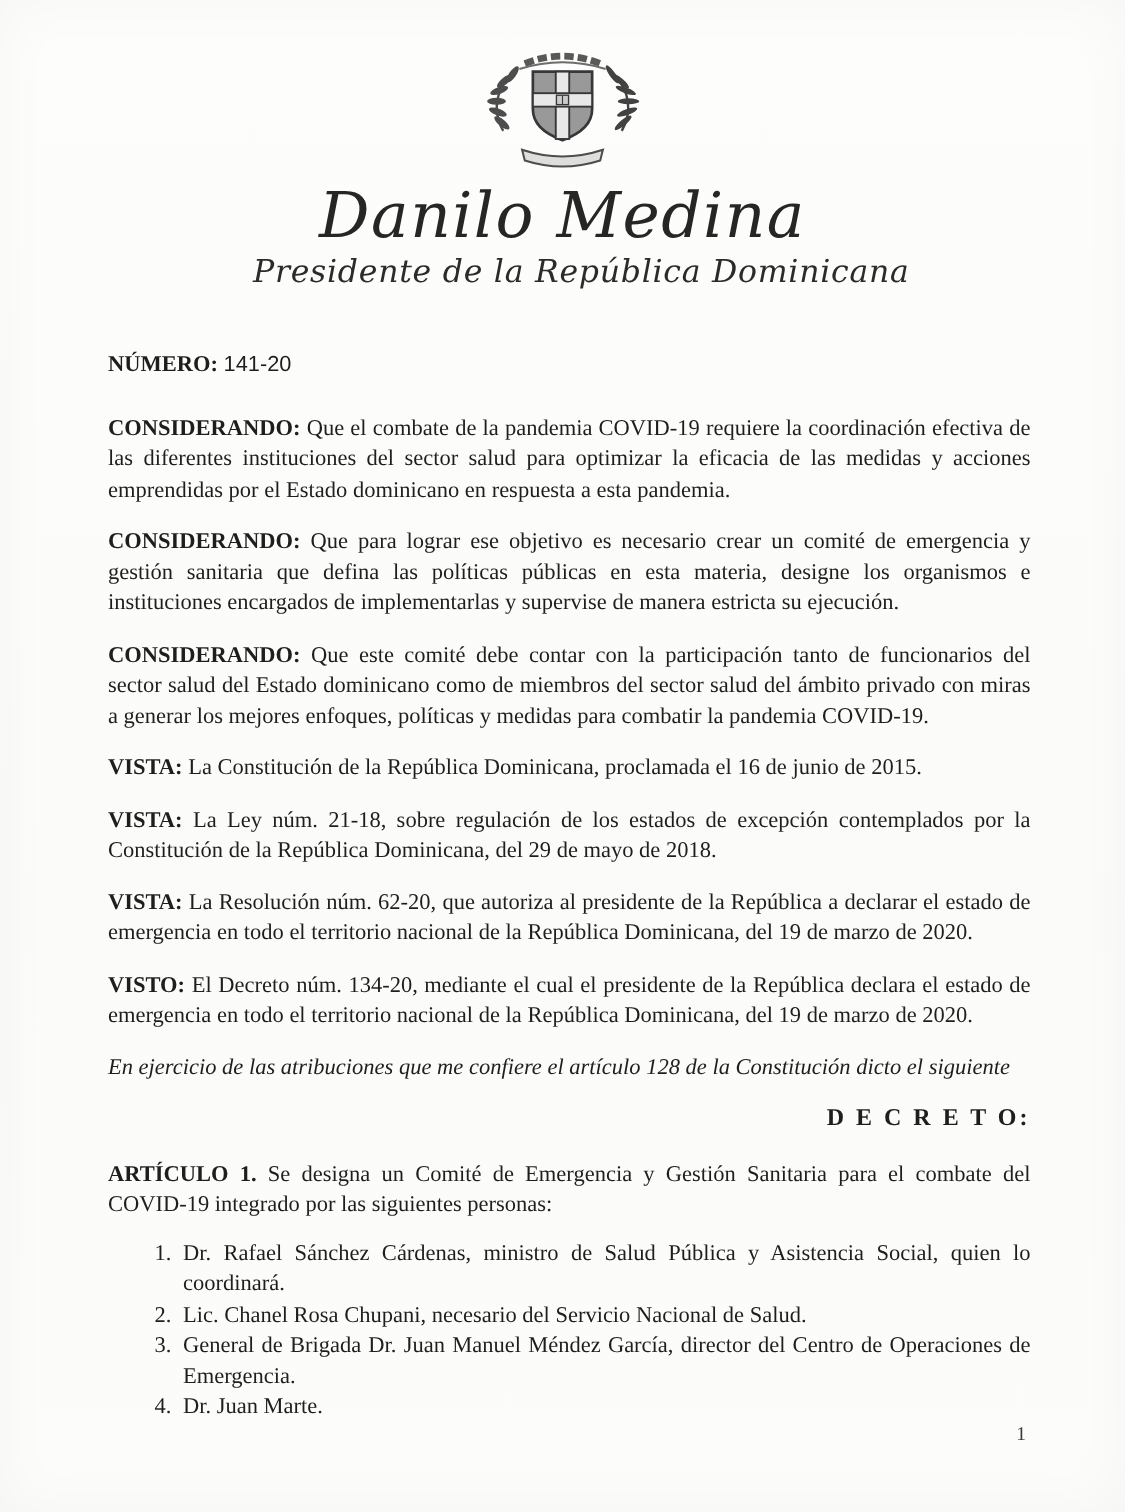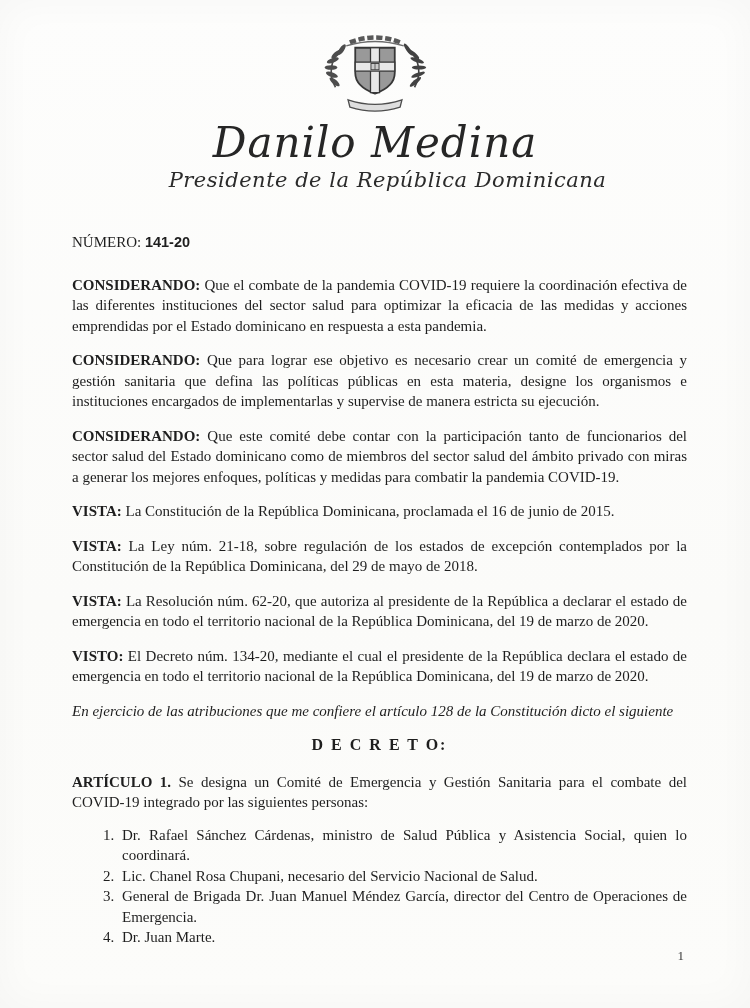--- a/index.html
+++ b/index.html
@@ -35,27 +35,27 @@
     margin-left: 25px;
   }
   .doc-body {
     margin-top: 40px;
     padding: 0 63px 0 72px;
     font-size: 15px;
     line-height: 20.5px;
     text-align: justify;
   }
   .numero { margin: 0 0 22px 0; }
-  .numero .lbl { font-weight: normal; }
-  .numero .num { font-family: "Liberation Sans", sans-serif; font-weight: bold; font-size: 14.5px; }
+  .numero .lbl { font-weight: bold; }
+  .numero .num { font-family: "Liberation Sans", sans-serif; font-weight: normal; font-size: 14.5px; }
   .para { margin: 0 0 14px 0; }
   .para b { font-weight: bold; }
   .preamble { margin: 6px 0 14px 0; font-style: italic; }
   .decreto {
-    text-align: center;
+    text-align: right;
     font-weight: bold;
     font-size: 16px;
     letter-spacing: 2px;
     margin: 14px 0 16px 0;
   }
   .article { margin: 0 0 10px 0; }
   .members {
     margin: 12px 0 0 0;
     padding: 0 0 0 46px;
   }

